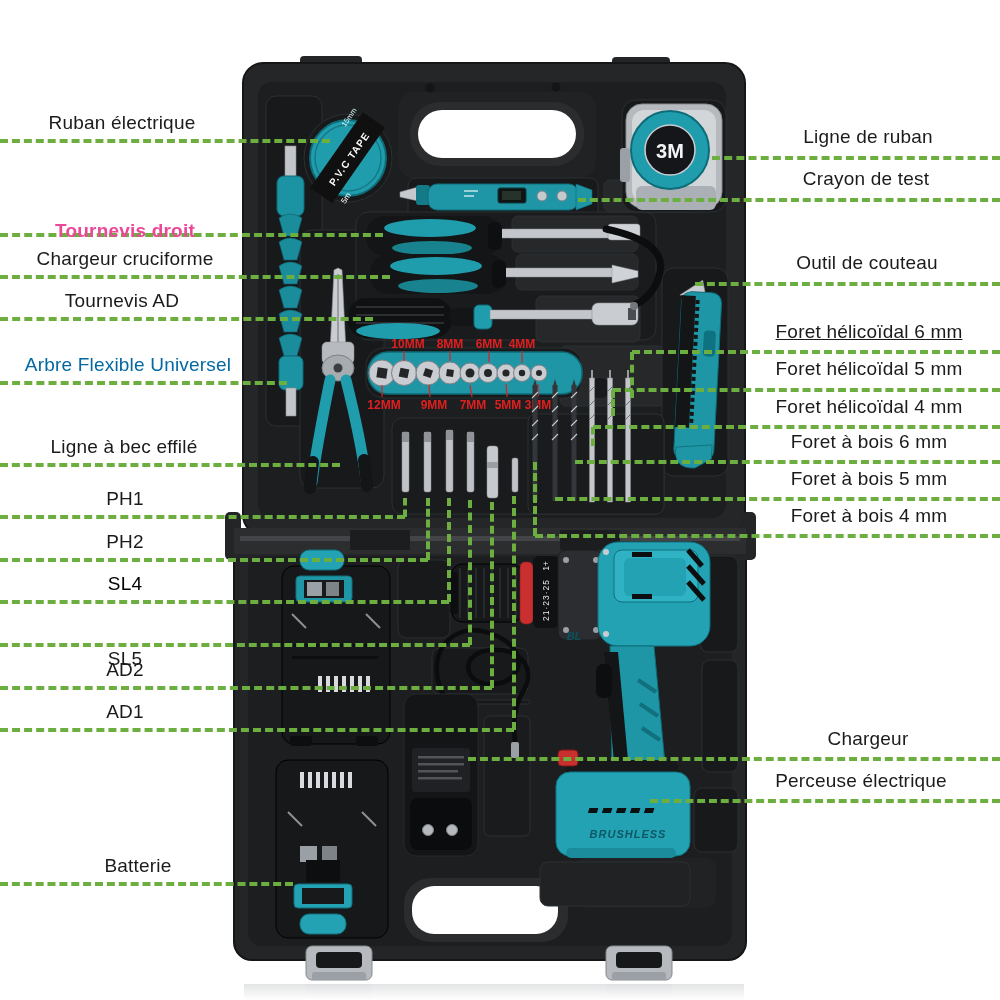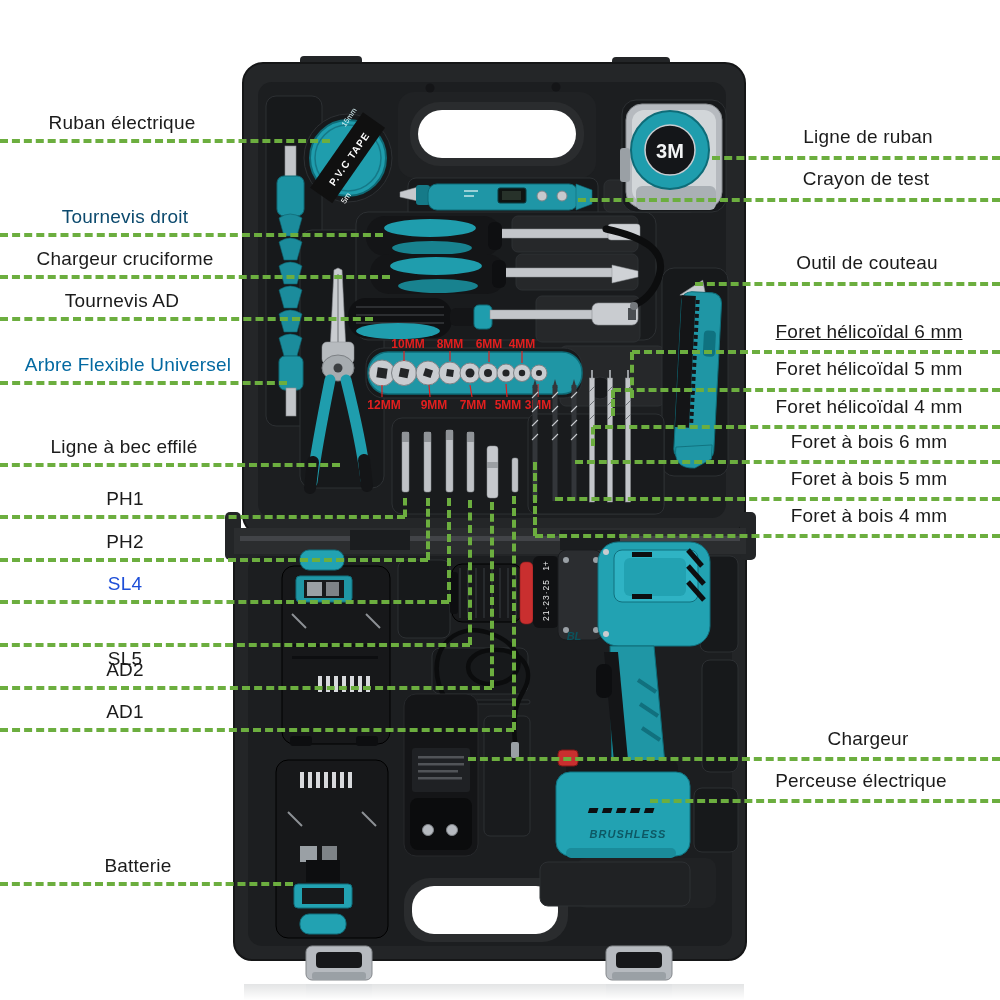--- a/index.html
+++ b/index.html
@@ -451,37 +451,37 @@
     <rect x="244" y="984" width="500" height="16" fill="#c7c9cb" opacity="0.55"></rect>
     <rect x="306" y="984" width="66" height="14" fill="#dadcde" opacity="0.8"></rect>
     <rect x="606" y="984" width="66" height="14" fill="#dadcde" opacity="0.8"></rect>
     <rect x="230" y="982" width="540" height="18" fill="url(#reflFade)"></rect>
   </g>
 </svg>
 
 <div id="annotations">
     <div class="lbl" style="left: 122px; top: 112px; color: rgb(27, 27, 27);">Ruban électrique</div>
     <div class="hline" style="left: 0px; top: 139px; width: 330px;"></div>
-    <div class="lbl" style="left: 125px; top: 206px; color: #0c4a6e;">Tournevis droit</div>
+    <div class="lbl" style="left: 125px; top: 220px; color: #ec4899; font-weight: bold;">Tournevis droit</div>
     <div class="hline" style="left: 0px; top: 233px; width: 383px;"></div>
     <div class="lbl" style="left: 125px; top: 248px; color: rgb(27, 27, 27);">Chargeur cruciforme</div>
     <div class="hline" style="left: 0px; top: 275px; width: 390px;"></div>
     <div class="lbl" style="left: 122px; top: 290px; color: rgb(27, 27, 27);">Tournevis AD</div>
     <div class="hline" style="left: 0px; top: 317px; width: 373px;"></div>
     <div class="lbl" style="left: 128px; top: 354px; color: #0369a1;">Arbre Flexible Universel</div>
     <div class="hline" style="left: 0px; top: 381px; width: 287px;"></div>
     <div class="lbl" style="left: 124px; top: 436px; color: rgb(27, 27, 27);">Ligne à bec effilé</div>
     <div class="hline" style="left: 0px; top: 463px; width: 340px;"></div>
     <div class="lbl" style="left: 125px; top: 488px; color: rgb(27, 27, 27);">PH1</div>
     <div class="hline" style="left: 0px; top: 515px; width: 405px;"></div>
     <div class="vline" style="left: 403px; top: 498px; height: 19px;"></div>
     <div class="lbl" style="left: 125px; top: 531px; color: rgb(27, 27, 27);">PH2</div>
     <div class="hline" style="left: 0px; top: 558px; width: 428px;"></div>
     <div class="vline" style="left: 426px; top: 498px; height: 62px;"></div>
-    <div class="lbl" style="left: 125px; top: 573px; color: #1d4ed8;">SL4</div>
+    <div class="lbl" style="left: 125px; top: 573px; color: #000000;">SL4</div>
     <div class="hline" style="left: 0px; top: 600px; width: 449px;"></div>
     <div class="vline" style="left: 447px; top: 498px; height: 104px;"></div>
     <div class="lbl" style="left: 125px; top: 648px; color: rgb(27, 27, 27);">SL5</div>
     <div class="hline" style="left: 0px; top: 643px; width: 470px;"></div>
     <div class="vline" style="left: 468px; top: 500px; height: 145px;"></div>
     <div class="lbl" style="left: 125px; top: 659px; color: rgb(27, 27, 27);">AD2</div>
     <div class="hline" style="left: 0px; top: 686px; width: 492px;"></div>
     <div class="vline" style="left: 490px; top: 502px; height: 186px;"></div>
     <div class="lbl" style="left: 125px; top: 701px; color: rgb(27, 27, 27);">AD1</div>
     <div class="hline" style="left: 0px; top: 728px; width: 514px;"></div>

